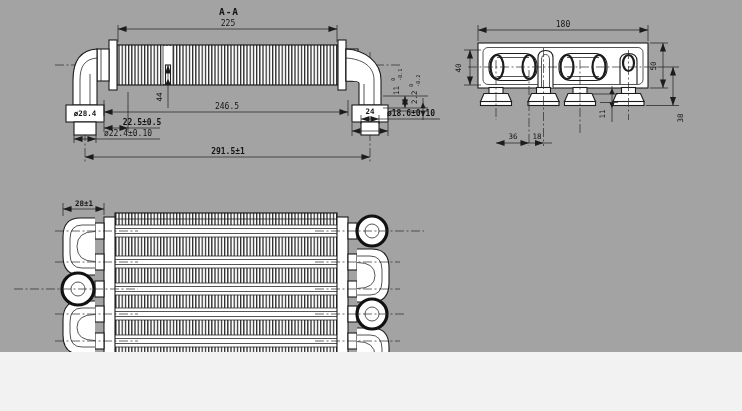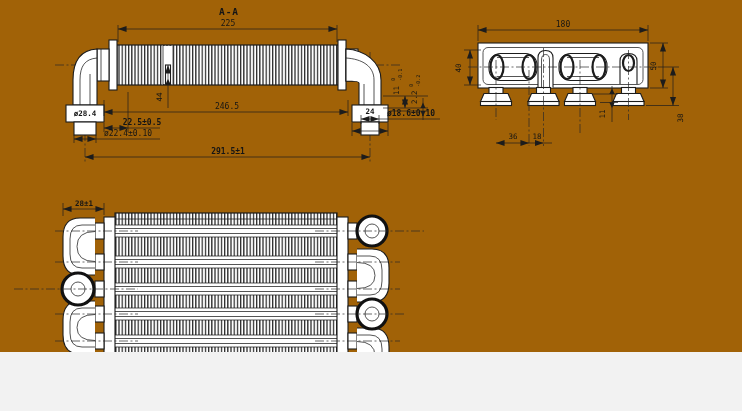--- a/index.html
+++ b/index.html
@@ -1,16 +1,16 @@
 <!DOCTYPE html>
 <html><head>
 <meta charset="utf-8">
 <style>
   html,body{margin:0;padding:0;background:#f2f2f2;}
-  #canvas{position:relative;width:742px;height:352px;background:#a16207;overflow:hidden;text-align:center;}
+  #canvas{position:relative;width:742px;height:352px;background:#a3a3a3;overflow:hidden;text-align:center;}
   svg{display:block;}
   svg text{font-family:"DejaVu Sans Mono","Liberation Mono",monospace;fill:#151515;}
   .d{font-size:8px;}
   .d7{font-size:7.5px;}
   .db{font-size:8px;font-weight:bold;}
   .db7{font-size:7.5px;font-weight:bold;}
   .ttl{font-size:9.5px;font-weight:bold;letter-spacing:1px;}
   .tol{font-size:5.2px;}
   .ln{stroke:#1c1c1c;stroke-width:1.1;fill:none;}
   .lnf{stroke:#1c1c1c;stroke-width:1.1;fill:#ffffff;}

